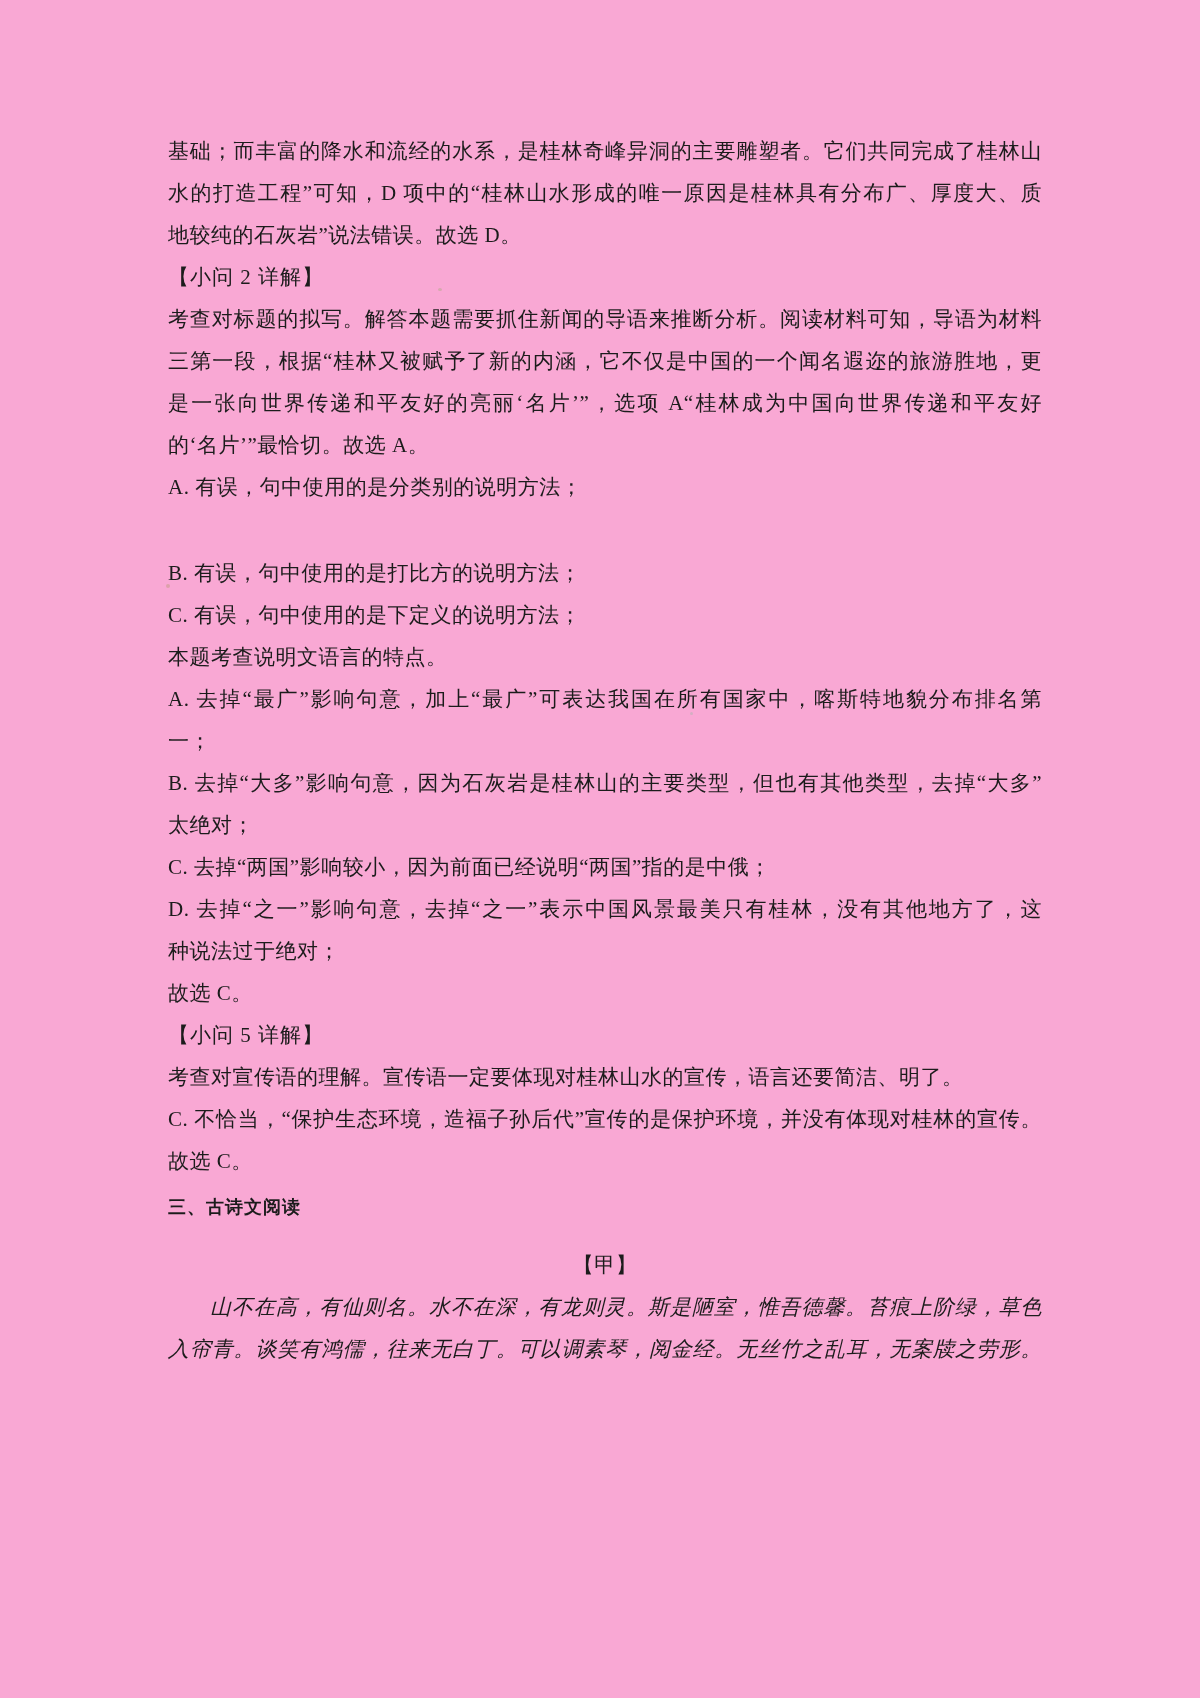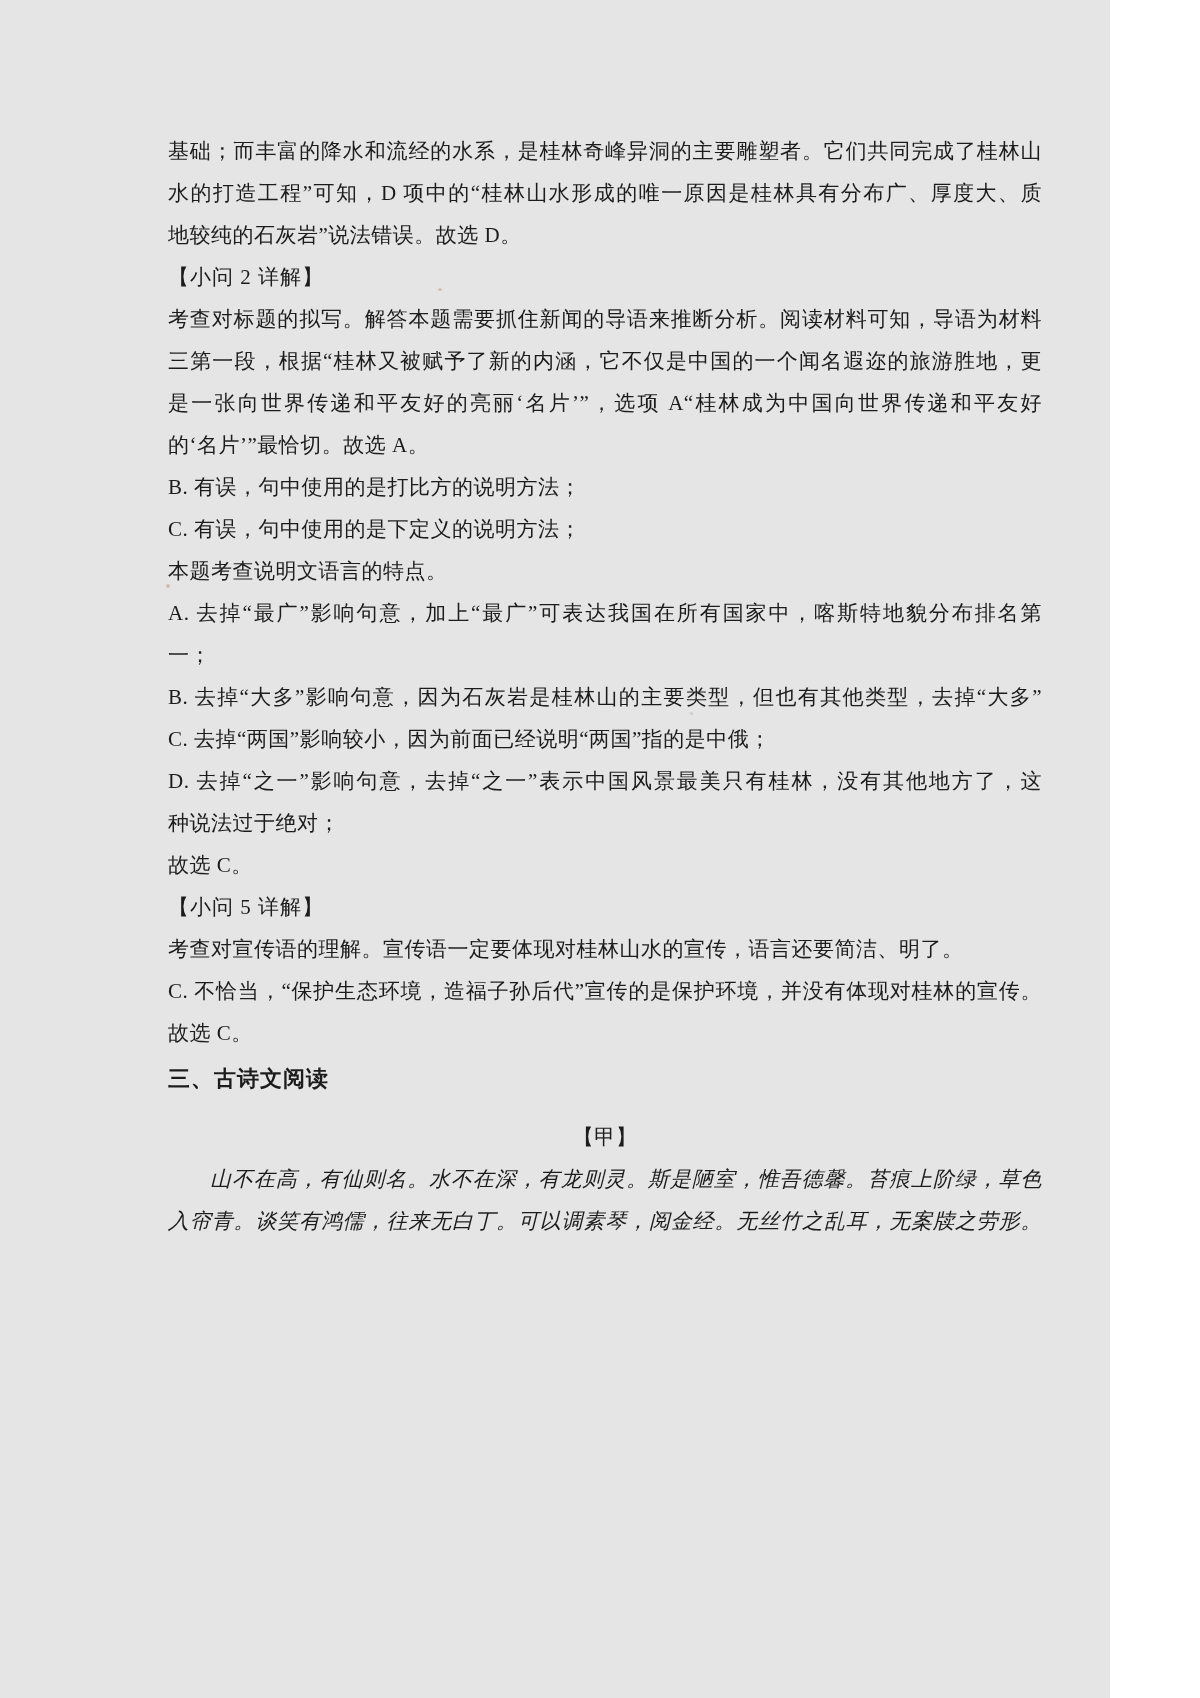--- a/index.html
+++ b/index.html
@@ -3,22 +3,22 @@
 <meta charset="utf-8">
 <style>
   html, body { margin: 0; padding: 0; }
   body {
     width: 1200px; height: 1698px;
     background: #ffffff;
     font-family: "Liberation Serif", "DejaVu Serif", serif;
   }
   .page {
     position: relative;
-    width: 1110px; height: 1698px;
-    background: #e5e5e5;
+    width: 1200px; height: 1698px;
+    background: #f9a8d4;
     color: #1c1c1c;
     overflow: hidden;
   }
   .col {
     position: absolute;
     left: 168px; top: 130px;
     width: 874px;
   }
   .line {
     font-size: 21px;
@@ -30,21 +30,21 @@
   .just {
     text-align: justify;
     text-align-last: justify;
     text-justify: inter-character;
   }
   .label { letter-spacing: 1px; }
   .gap { margin-bottom: 44px; }
   .heading {
     font-family: "Liberation Sans", "DejaVu Sans", sans-serif;
     font-weight: bold;
-    font-size: 22px;
+    font-size: 18px;
     line-height: 50px;
     min-height: 50px;
     letter-spacing: 1px;
   }
   .qintro { margin-top: 2px; }
   .center {
     text-align: center;
     text-align-last: center;
     margin-top: 12px;
   }
@@ -72,26 +72,28 @@
 
   <div class="col">
     <div class="line just">基础；而丰富的降水和流经的水系，是桂林奇峰异洞的主要雕塑者。它们共同完成了桂林山</div>
     <div class="line just">水的打造工程”可知，D 项中的“桂林山水形成的唯一原因是桂林具有分布广、厚度大、质</div>
     <div class="line">地较纯的石灰岩”说法错误。故选 D。</div>
     <div class="line label">【小问 2 详解】</div>
     <div class="line just">考查对标题的拟写。解答本题需要抓住新闻的导语来推断分析。阅读材料可知，导语为材料</div>
     <div class="line just">三第一段，根据“桂林又被赋予了新的内涵，它不仅是中国的一个闻名遐迩的旅游胜地，更</div>
     <div class="line just">是一张向世界传递和平友好的亮丽‘名片’”，选项 A“桂林成为中国向世界传递和平友好</div>
     <div class="line">的‘名片’”最恰切。故选 A。</div>
+    <div class="line gap">A. 有误，句中使用的是分类别的说明方法；</div>
     <div class="line">B. 有误，句中使用的是打比方的说明方法；</div>
     <div class="line">C. 有误，句中使用的是下定义的说明方法；</div>
     <div class="line">本题考查说明文语言的特点。</div>
     <div class="line just">A. 去掉“最广”影响句意，加上“最广”可表达我国在所有国家中，喀斯特地貌分布排名第</div>
     <div class="line">一；</div>
     <div class="line just">B. 去掉“大多”影响句意，因为石灰岩是桂林山的主要类型，但也有其他类型，去掉“大多”</div>
+    <div class="line">太绝对；</div>
     <div class="line">C. 去掉“两国”影响较小，因为前面已经说明“两国”指的是中俄；</div>
     <div class="line just">D. 去掉“之一”影响句意，去掉“之一”表示中国风景最美只有桂林，没有其他地方了，这</div>
     <div class="line">种说法过于绝对；</div>
     <div class="line">故选 C。</div>
     <div class="line label">【小问 5 详解】</div>
     <div class="line">考查对宣传语的理解。宣传语一定要体现对桂林山水的宣传，语言还要简洁、明了。</div>
     <div class="line just">C. 不恰当，“保护生态环境，造福子孙后代”宣传的是保护环境，并没有体现对桂林的宣传。</div>
     <div class="line">故选 C。</div>
 
     <div class="line heading">三、古诗文阅读</div>

